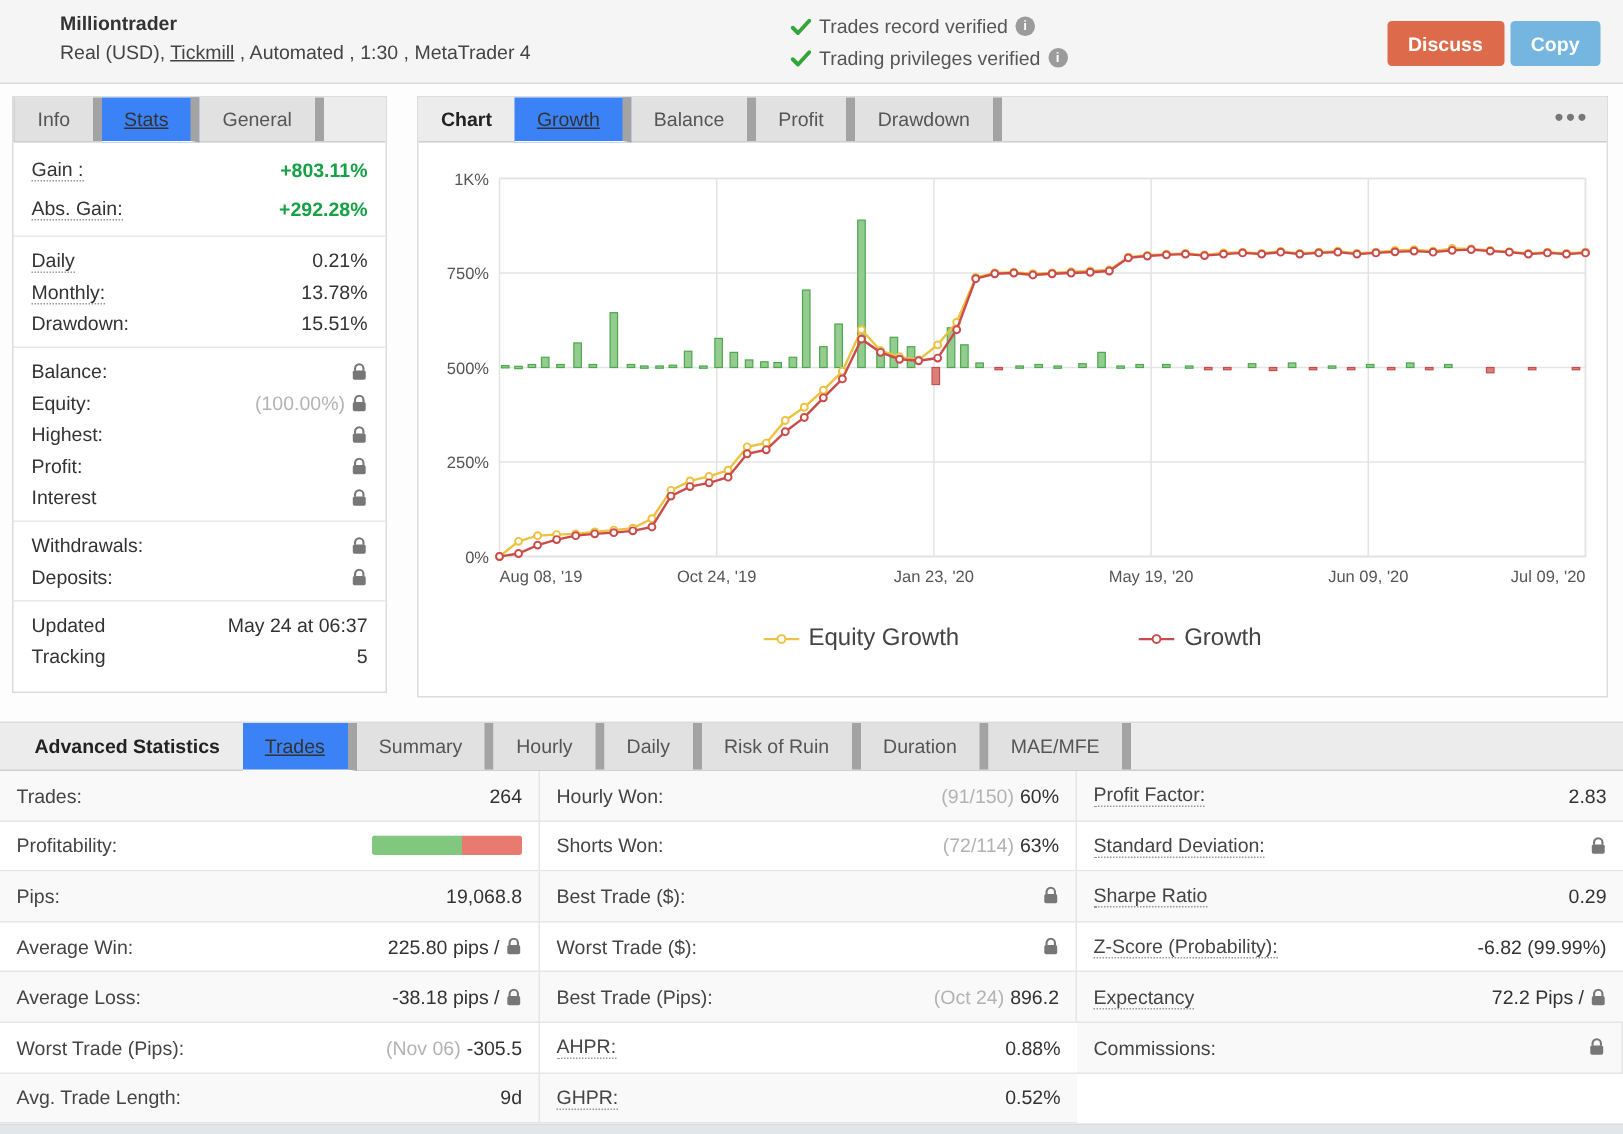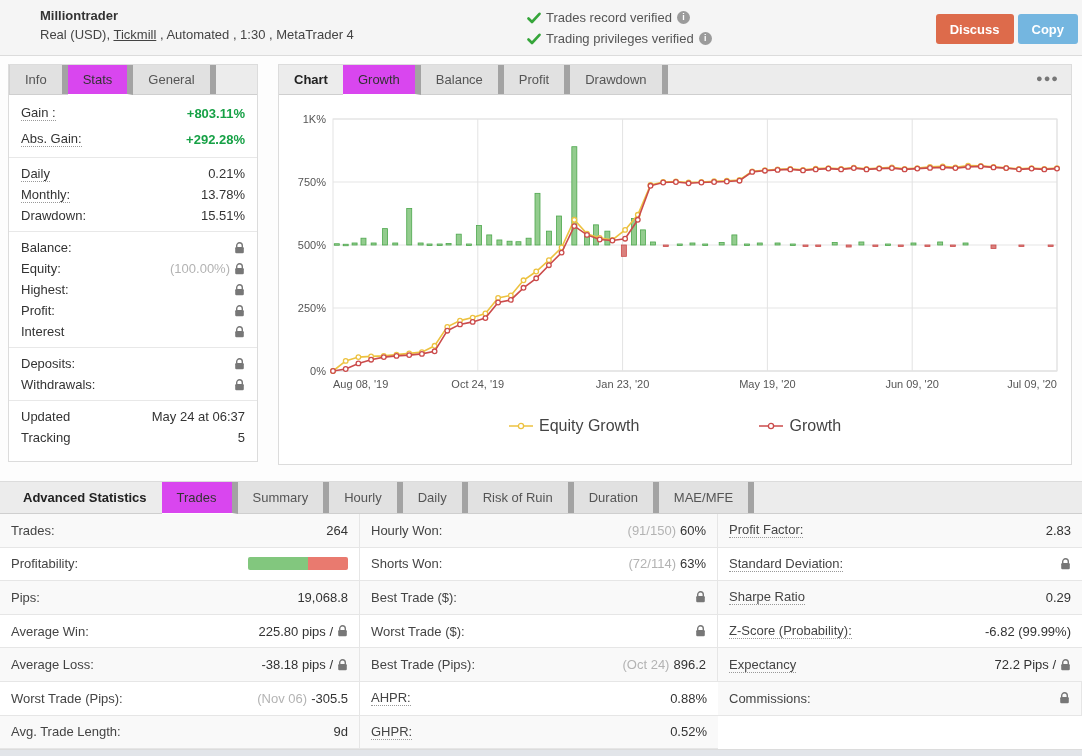--- a/index.html
+++ b/index.html
@@ -11,33 +11,33 @@
            background:#f5f5f5; border-bottom:1px solid #dcdcdc; }
   .hdr-left { position:absolute; left:40px; top:8px; }
   .acct-title { font-size:13px; font-weight:bold; color:#333; }
   .acct-sub { font-size:13px; color:#444; margin-top:4px; }
   .acct-sub a { color:#444; text-decoration:underline; cursor:pointer; }
   .verify-block { position:absolute; left:527px; top:7px; }
   .vrow { display:flex; align-items:center; gap:5px; height:21px; font-size:13px; color:#555; }
   .info-i { display:inline-block; width:13px; height:13px; border-radius:50%;
             background:#9b9b9b; color:#fff; font-size:9px; font-weight:bold;
             text-align:center; line-height:13px; cursor:pointer; }
-  .hdr-buttons { position:absolute; right:4px; top:14px; display:flex; gap:4px; }
+  .hdr-buttons { position:absolute; right:15px; top:14px; display:flex; gap:4px; }
   .btn { height:30px; border:none; border-radius:3px; color:#fff; font-weight:bold;
          font-size:13px; font-family:"Liberation Sans",sans-serif; cursor:pointer; padding:0 14px; }
 
   
   .panel { position:absolute; background:#fff; border:1px solid #dcdcdc; }
   .tabbar { display:flex; align-items:stretch; height:30px; background:#ececec;
             border-bottom:1px solid #cfcfcf; }
   .tab { display:flex; align-items:center; padding:0 15px; font-size:13px; color:#555;
          background:#e1e1e1; border-right:6px solid #a3a3a3; cursor:pointer; white-space:nowrap; }
   .tab:first-child { border-left:1px solid #d2d2d2; }
   .tab.strong { background:transparent; border:none; font-weight:bold; color:#222; }
-  .tab.active { background:#d946ef; color:#333; margin-bottom:-1px; border-bottom:1px solid #fff; }
+  .tab.active { background:#3b82f6; color:#333; margin-bottom:-1px; border-bottom:1px solid #fff;text-decoration:underline; }
 
   .left-panel { left:8px; top:64px; width:250px; height:398px; }
   .group { padding:5px 0; border-top:1px solid #e8e8e8; }
   .group.first { border-top:none; }
   .info-row { display:flex; justify-content:space-between; align-items:center;
               height:21px; padding:0 12px; font-size:13px; color:#333; }
   .info-row.tall { height:26px; }
   .lbl.dotted, .cell-lbl.dotted { border-bottom:1px dotted #999; cursor:help; }
   .side { display:flex; align-items:center; gap:4px; }
   .val.green { font-weight:bold; }
@@ -181,30 +181,30 @@
             <span class="side">
               <svg width="11" height="12" viewBox="0 0 11 12" style="flex:none">
                 <path d="M2.7 5.2V3.6a2.8 2.8 0 0 1 5.6 0v1.6" fill="none" stroke="#777777" stroke-width="1.4"></path>
                 <rect x="1.2" y="5" width="8.6" height="6.2" rx="1.2" fill="#777777"></rect>
               </svg>
             </span>
           </div>
         </div>
         <div class="group">
           <div class="info-row">
-            <span class="lbl">Deposits:</span>
+            <span class="lbl">Withdrawals:</span>
             <span class="side">
               <svg width="11" height="12" viewBox="0 0 11 12" style="flex:none">
                 <path d="M2.7 5.2V3.6a2.8 2.8 0 0 1 5.6 0v1.6" fill="none" stroke="#777777" stroke-width="1.4"></path>
                 <rect x="1.2" y="5" width="8.6" height="6.2" rx="1.2" fill="#777777"></rect>
               </svg>
             </span>
           </div>
           <div class="info-row">
-            <span class="lbl">Withdrawals:</span>
+            <span class="lbl">Deposits:</span>
             <span class="side">
               <svg width="11" height="12" viewBox="0 0 11 12" style="flex:none">
                 <path d="M2.7 5.2V3.6a2.8 2.8 0 0 1 5.6 0v1.6" fill="none" stroke="#777777" stroke-width="1.4"></path>
                 <rect x="1.2" y="5" width="8.6" height="6.2" rx="1.2" fill="#777777"></rect>
               </svg>
             </span>
           </div>
         </div>
         <div class="group">
           <div class="info-row">

